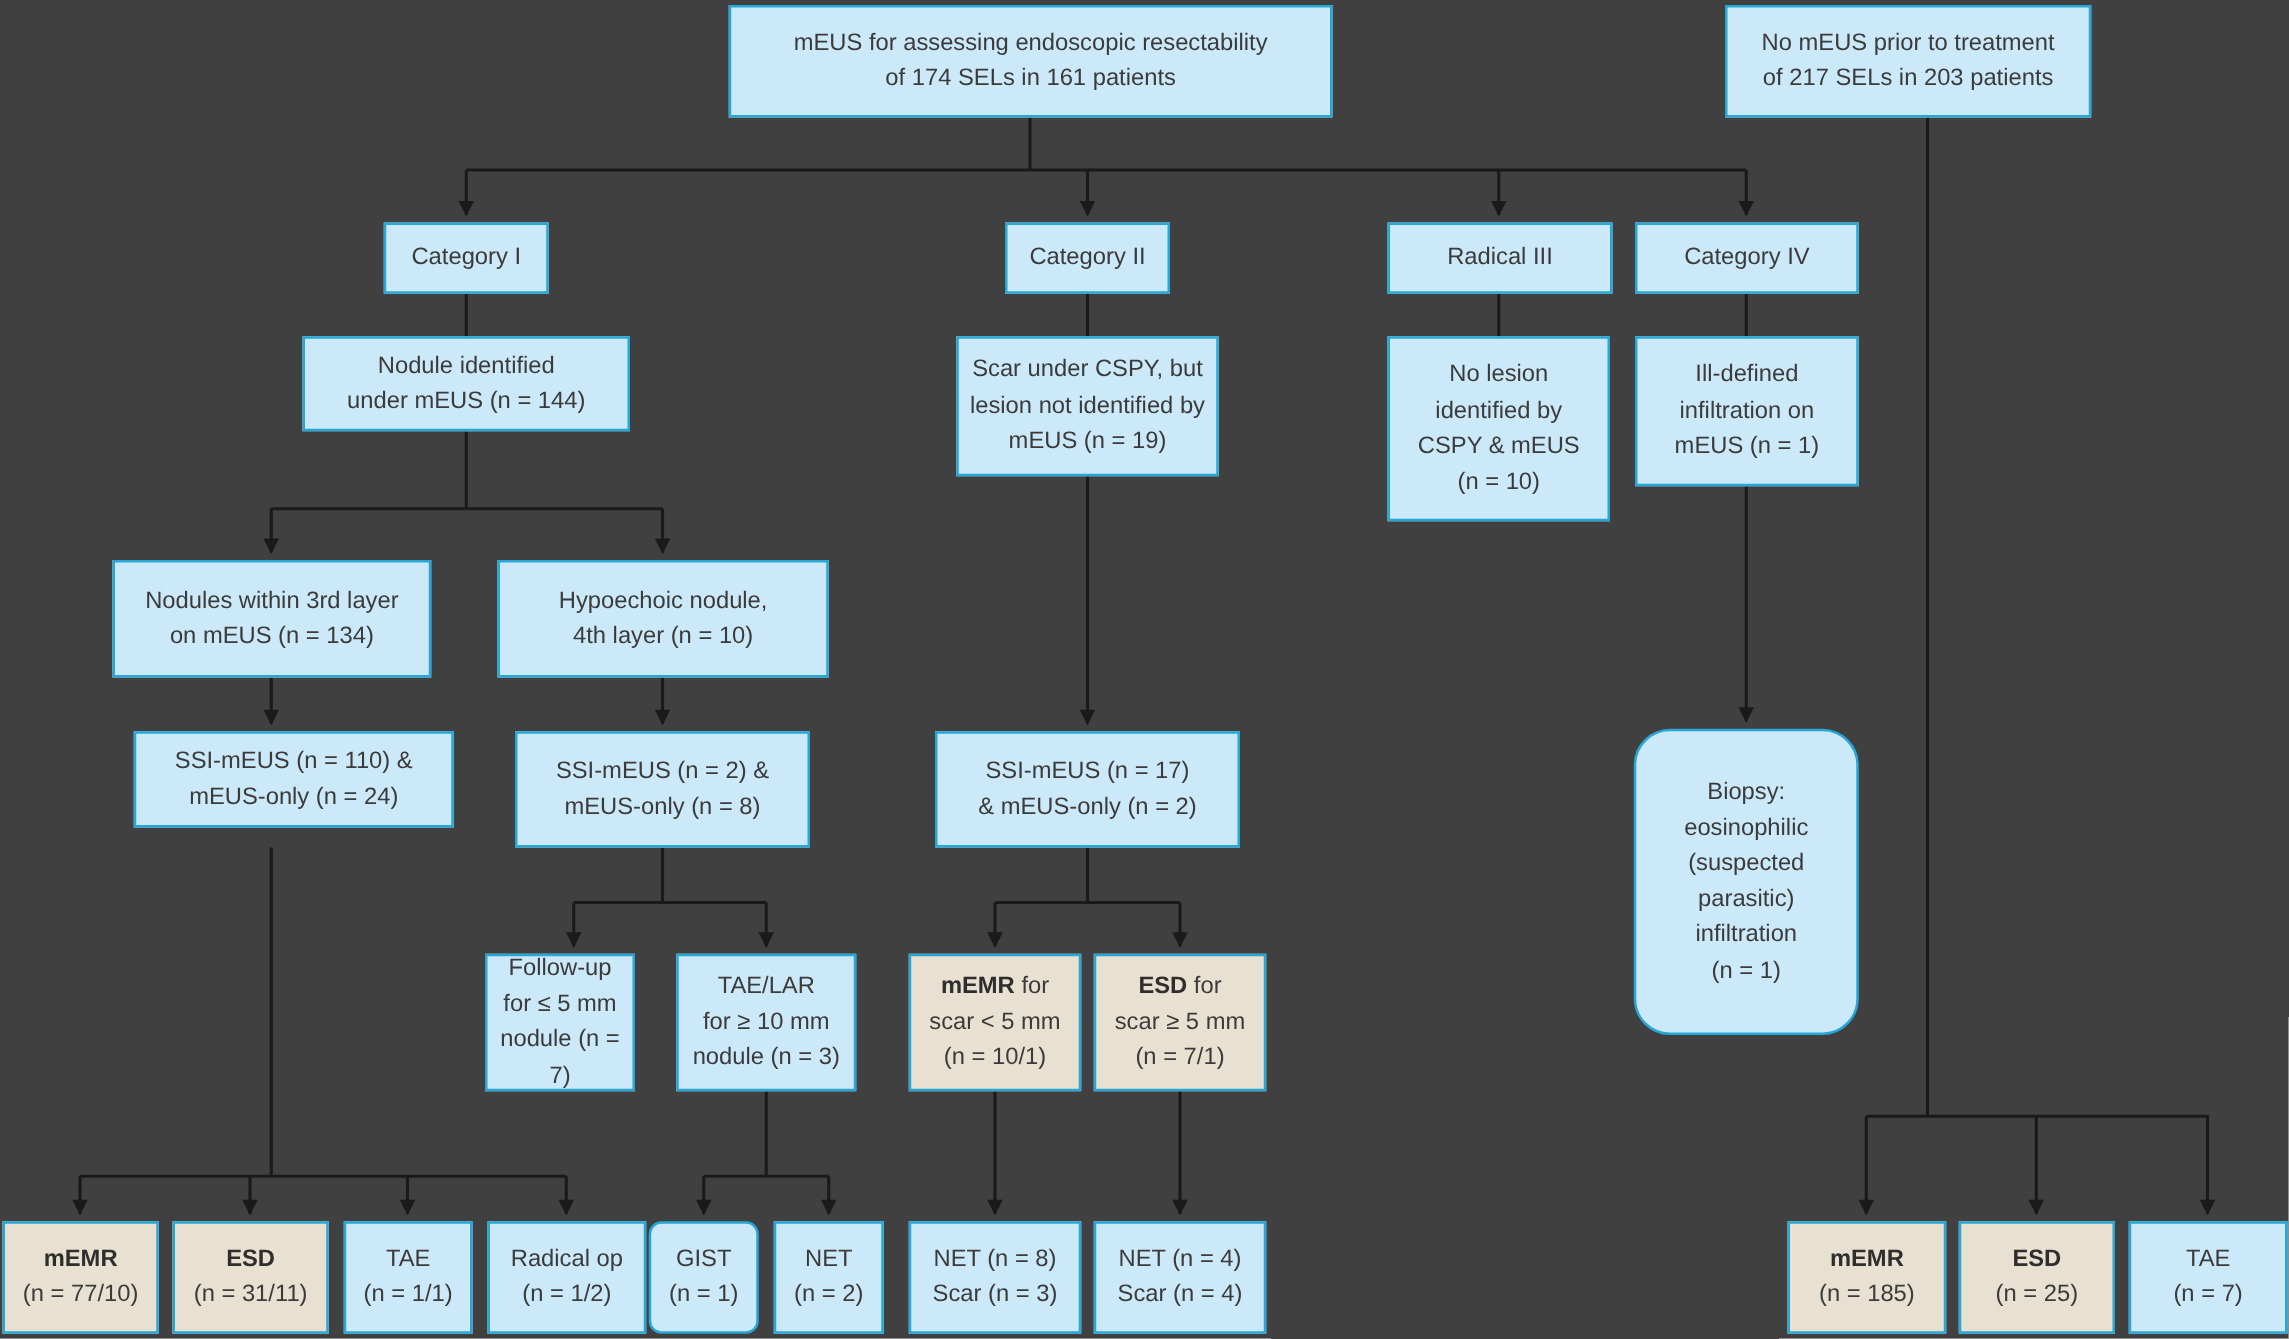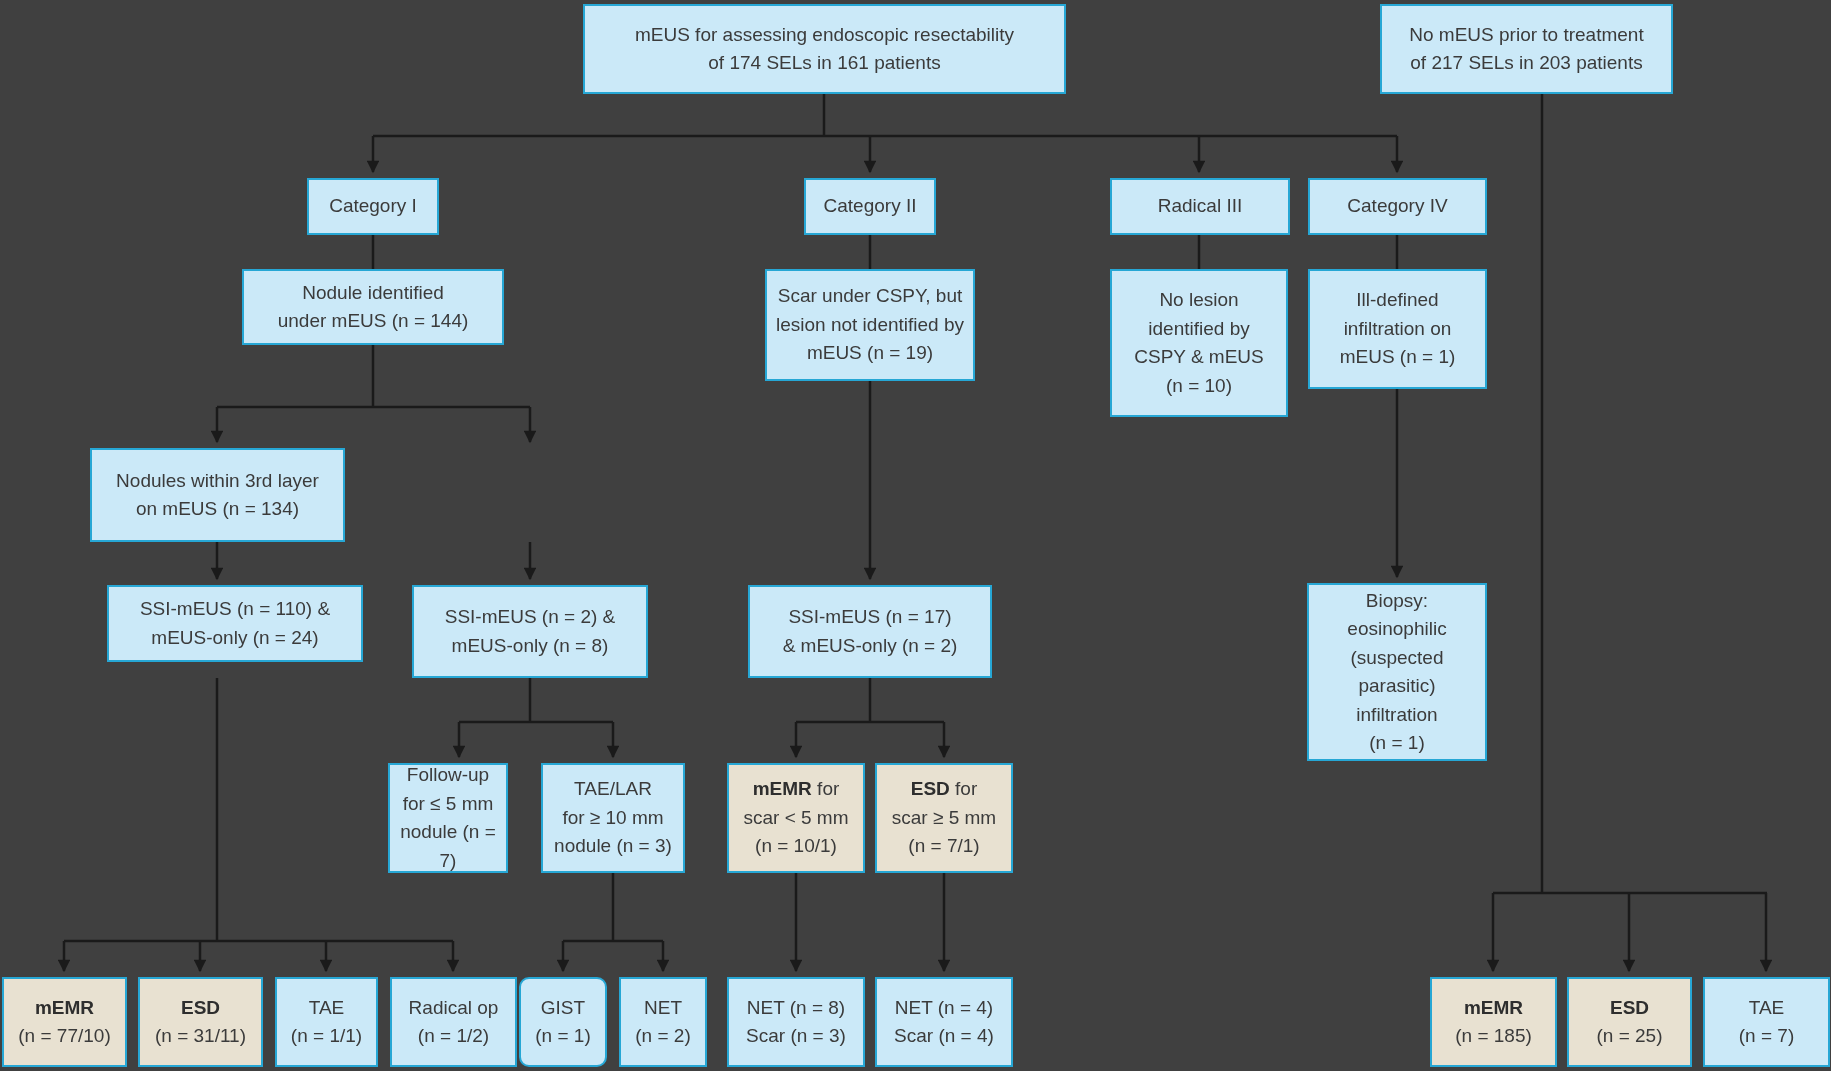--- a/index.html
+++ b/index.html
@@ -109,34 +109,38 @@
   <div class="node" style="left:1308px;top:269px;width:179px;height:120px;">
     <div class="txt">Ill-defined
 infiltration on
 mEUS (n = 1)</div>
   </div>
 
   <div class="node" style="left:90px;top:448px;width:255px;height:94px;">
     <div class="txt">Nodules within 3rd layer
 on mEUS (n = 134)</div>
   </div>
+  <div class="node" style="left:398px;top:448px;width:265px;height:94px;">
+    <div class="txt">Hypoechoic nodule,
+4th layer (n = 10)</div>
+  </div>
 
   <div class="node" style="left:107px;top:585px;width:256px;height:77px;justify-content:center;">
     <div class="txt">SSI-mEUS (n = 110) &amp;
 mEUS-only (n = 24)</div>
   </div>
   <div class="node" style="left:412px;top:585px;width:236px;height:93px;">
     <div class="txt">SSI-mEUS (n = 2) &amp;
 mEUS-only (n = 8)</div>
   </div>
   <div class="node" style="left:748px;top:585px;width:244px;height:93px;">
     <div class="txt">SSI-mEUS (n = 17)
 &amp; mEUS-only (n = 2)</div>
   </div>
-  <div class="node" style="left:1307px;top:583px;width:180px;height:178px;">
+  <div class="node" style="left:1307px;top:583px;width:180px;height:245px;border-radius:29px;">
     <div class="txt">Biopsy:
 eosinophilic
 (suspected
 parasitic)
 infiltration
 (n = 1)</div>
   </div>
 
   <div class="node" style="left:388px;top:763px;width:120px;height:110px;">
     <div class="txt">Follow-up

